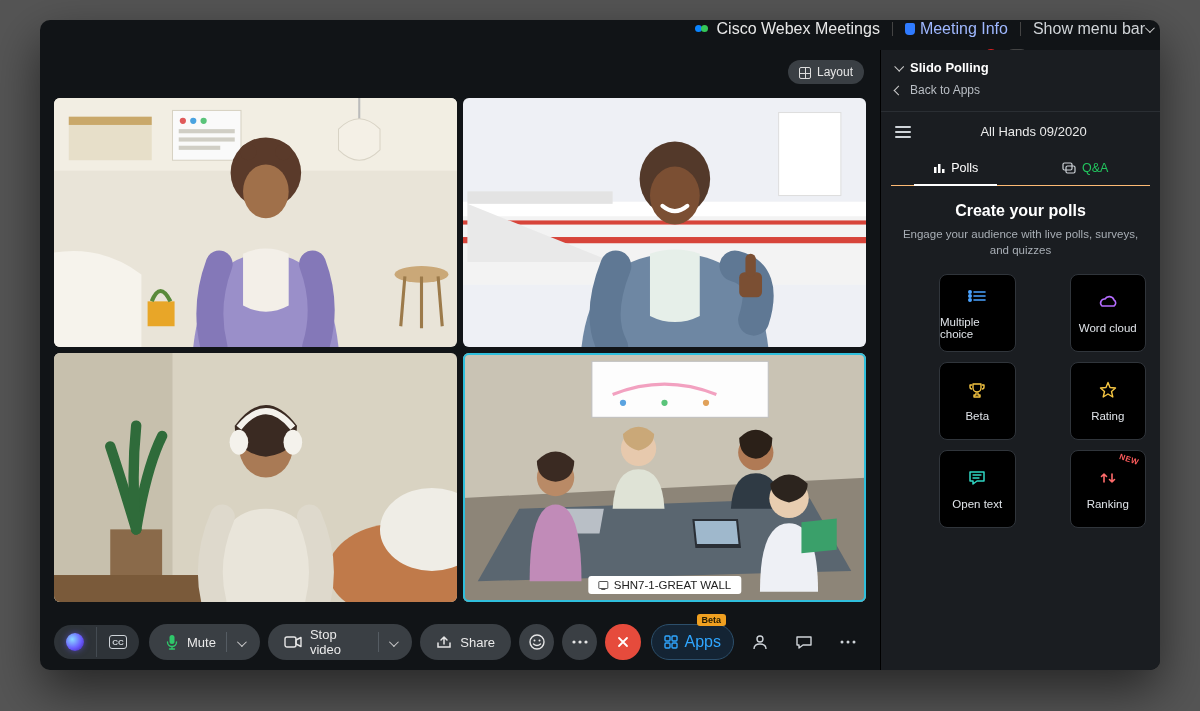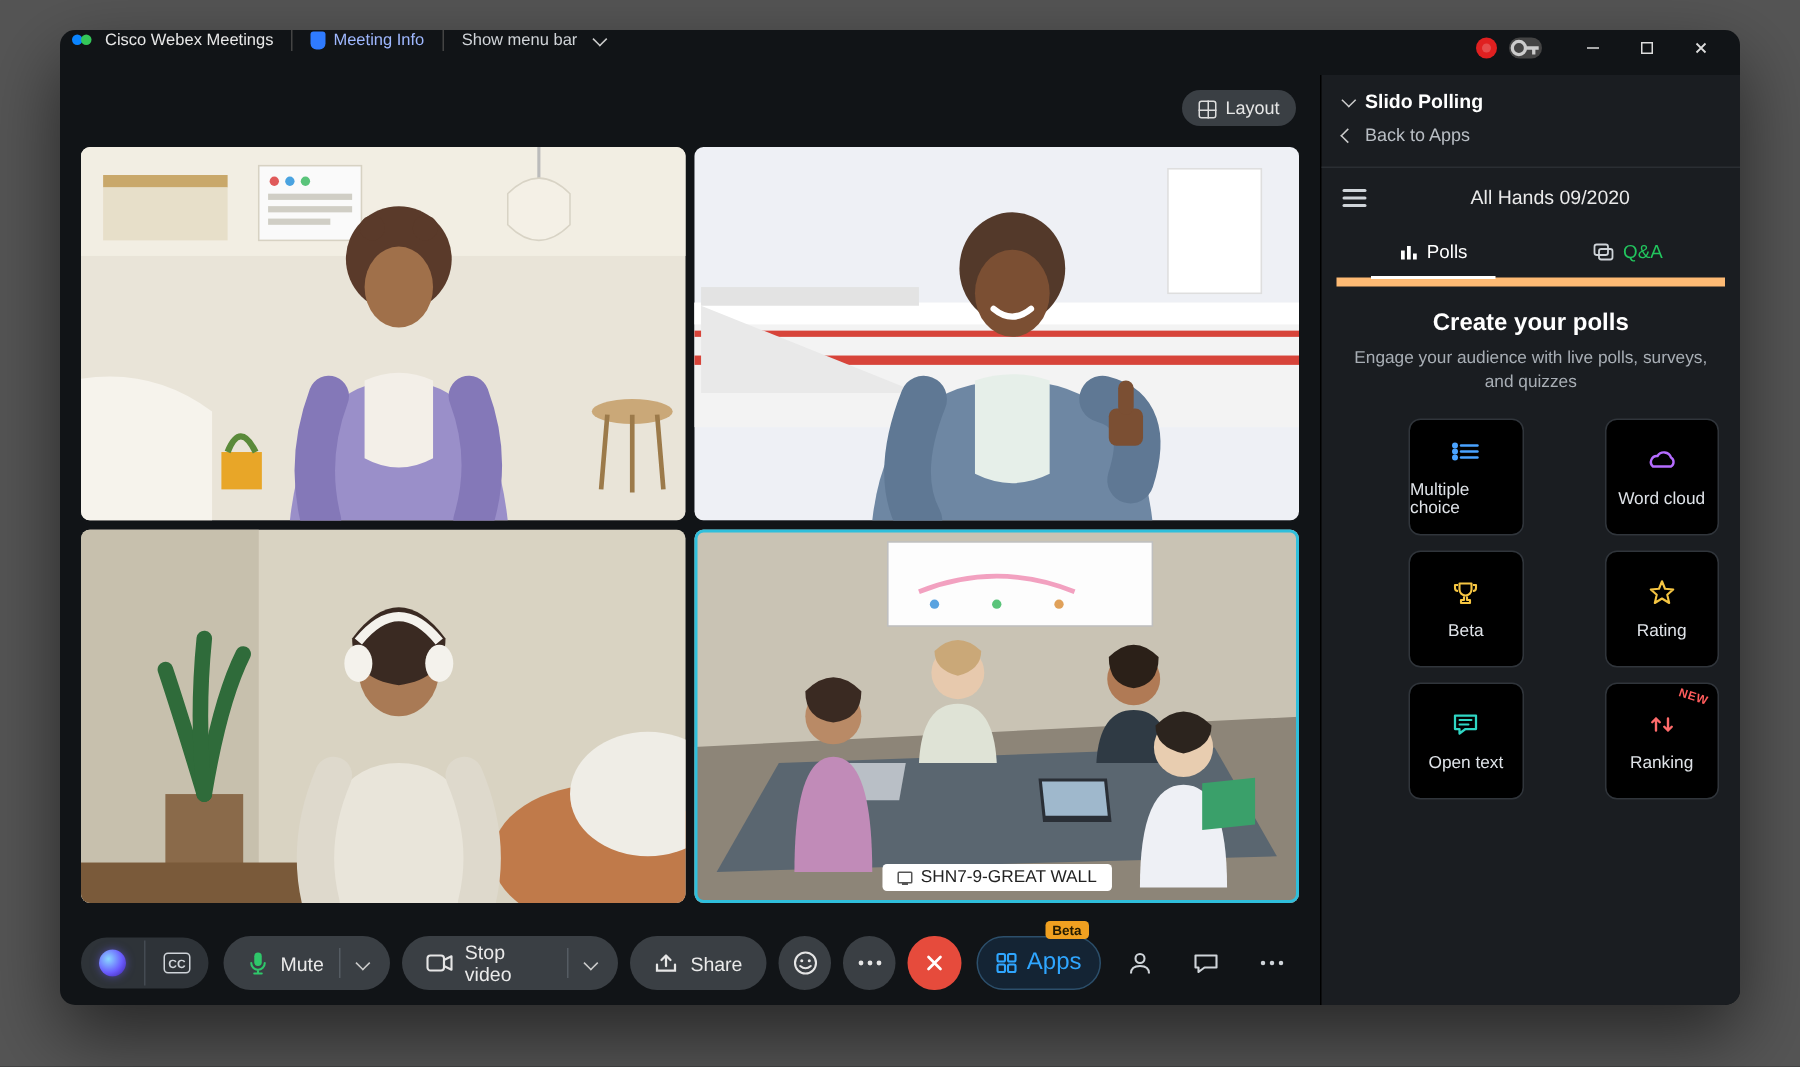--- a/index.html
+++ b/index.html
@@ -4,37 +4,37 @@
 <style>
   * { box-sizing: border-box; margin: 0; padding: 0; }
   html, body { width: 1200px; height: 711px; overflow: hidden; background: #555; font-family: -apple-system, "Segoe UI", Helvetica, Arial, sans-serif; }
   .window {
     position: absolute; left: 40px; top: 20px; width: 1120px; height: 650px;
     background: #111417; border-radius: 10px; overflow: hidden; color: #e6e6e6;
     box-shadow: 0 20px 50px rgba(0,0,0,.55);
   }
   
   .titlebar {
-    display: flex; align-items: flex-start; height: 30px; padding: 0 8px; font-size: 11px;
-    color: #d0d4d8; gap: 6px;
+    display: flex; align-items: flex-end; height: 30px; padding: 0 8px; font-size: 16px;
+    color: #d0d4d8; gap: 6px; flex-direction: column;
   }
   .title-left { display: flex; align-items: center; gap: 10px; }
   .brand { display:flex; align-items:center; gap:6px; color:#e8e8e8; }
   .brand-dot {
     width:16px; height:12px; position:relative;
   }
   .brand-dot::before, .brand-dot::after{
     content:""; position:absolute; width:7px; height:7px; border-radius:50%;
   }
   .brand-dot::before{ left:0; top:2px; background:#0a84ff;}
   .brand-dot::after{ left:6px; top:2px; background:#34c759;}
   .sep { width:1px; height:14px; background:#444; margin: 0 2px; }
   .meeting-info { display:flex; align-items:center; gap:5px; color:#9fb8ff; }
   .shield-icon { width:10px; height:12px; border-radius:2px 2px 4px 4px; background:#2f7bff; display:inline-block;}
-  .menu-bar { display:flex; align-items:center; gap:10px; color:#d0d4d8; cursor:default;}
+  .menu-bar { display:flex; align-items:center; gap:0; color:#d0d4d8; cursor:default;}
   .chev-down { display:inline-block; width:7px; height:7px; border-right:1.5px solid #ccc; border-bottom:1.5px solid #ccc; transform: rotate(45deg) translateY(-2px); }
   .chev-left { display:inline-block; width:7px; height:7px; border-left:1.5px solid #ccc; border-bottom:1.5px solid #ccc; transform: rotate(45deg); }
   .title-right { margin-left:auto; display:flex; align-items:center; gap:8px; }
   .rec-dot { width:14px; height:14px; border-radius:50%; background:#e02020; display:flex; align-items:center; justify-content:center;}
   .rec-dot::after{content:""; width:6px; height:6px; border-radius:50%; background:#fff3;}
   .key-pill { width:22px; height:14px; border-radius:8px; background:#444; display:flex; align-items:center; justify-content:center; font-size:9px;}
   .win-ctrls { display:flex; align-items:center; gap:0; margin-left:8px;}
   .win-btn { width:36px; height:24px; display:flex; align-items:center; justify-content:center; color:#ddd; font-size:12px;}
   .win-btn svg { width:10px; height:10px; }
 
@@ -85,21 +85,21 @@
 
   
   .panel { width:280px; background:#1a1d21; border-left:1px solid #000; display:flex; flex-direction:column; }
   .panel-head { padding:10px 14px 6px; }
   .panel-title-row { display:flex; align-items:center; gap:8px; font-size:13px; font-weight:600; color:#fff;}
   .back-row { margin-top:8px; display:flex; align-items:center; gap:8px; font-size:12px; color:#b9bec4;}
   .session-row { display:flex; align-items:center; gap:10px; padding:12px 14px 6px; border-top:1px solid #2a2e33; margin-top:8px;}
   .ham { width:16px; height:12px; display:flex; flex-direction:column; justify-content:space-between;}
   .ham span{ height:2px; background:#cfd4d9; border-radius:1px;}
   .session-name { flex:1; text-align:center; font-size:13px; color:#eaeaea; }
-  .tabs { display:flex; border-bottom:6px solid #fdba74; margin:6px 10px 0;}
+  .tabs { display:flex; border-bottom:1px solid #fdba74; margin:6px 10px 0;}
   .tab { flex:1; text-align:center; padding:10px 0; font-size:12.5px; color:#22c55e; position:relative; display:flex; gap:6px; align-items:center; justify-content:center;}
   .tab.active { color:#fff; }
   .tab.active::after{ content:""; position:absolute; left:18%; right:18%; bottom:-1px; height:2px; background:#fff;}
   .panel-body { padding:16px 14px 10px; overflow:auto; }
   .create-h { text-align:center; font-size:16px; font-weight:600; color:#fff; }
   .create-sub { text-align:center; font-size:11.5px; color:#a8aeb5; margin-top:6px; line-height:1.4;}
   .poll-grid { display:grid; grid-template-columns:1fr 1fr; gap:10px; margin-top:16px;}
   .poll-card {
     background:#000000; border:1px solid #30353b; border-radius:8px; height:78px;
     display:flex; flex-direction:column; align-items:center; justify-content:center; gap:10px;
@@ -308,21 +308,21 @@
               </g>
               <g>
                 <circle cx="320" cy="140" r="19" fill="#e8cdb0"></circle>
                   <path d="M302 126 Q320 108 338 126 Q338 140 320 144 Q302 140 302 126Z" fill="#2c241e"></path>
                 <path d="M292 230 Q292 164 320 164 Q348 164 348 230 Z" fill="#eef0f5"></path>
                 <rect x="332" y="198" width="34" height="30" fill="#3aa06a" transform="skewY(-6)"></rect>
               </g>
             </svg>
             <div class="name-label">
               <span class="room-icon"></span>
-              <span>SHN7-9-GREAT WALL</span>
+              <span>SHN7-1-GREAT WALL</span>
             </div>
           </div>
 
         </div>
       </div>
 
       <div class="controls">
         <div class="left-ctrls">
           <div class="ai-pill">
             <div class="ai-seg">

